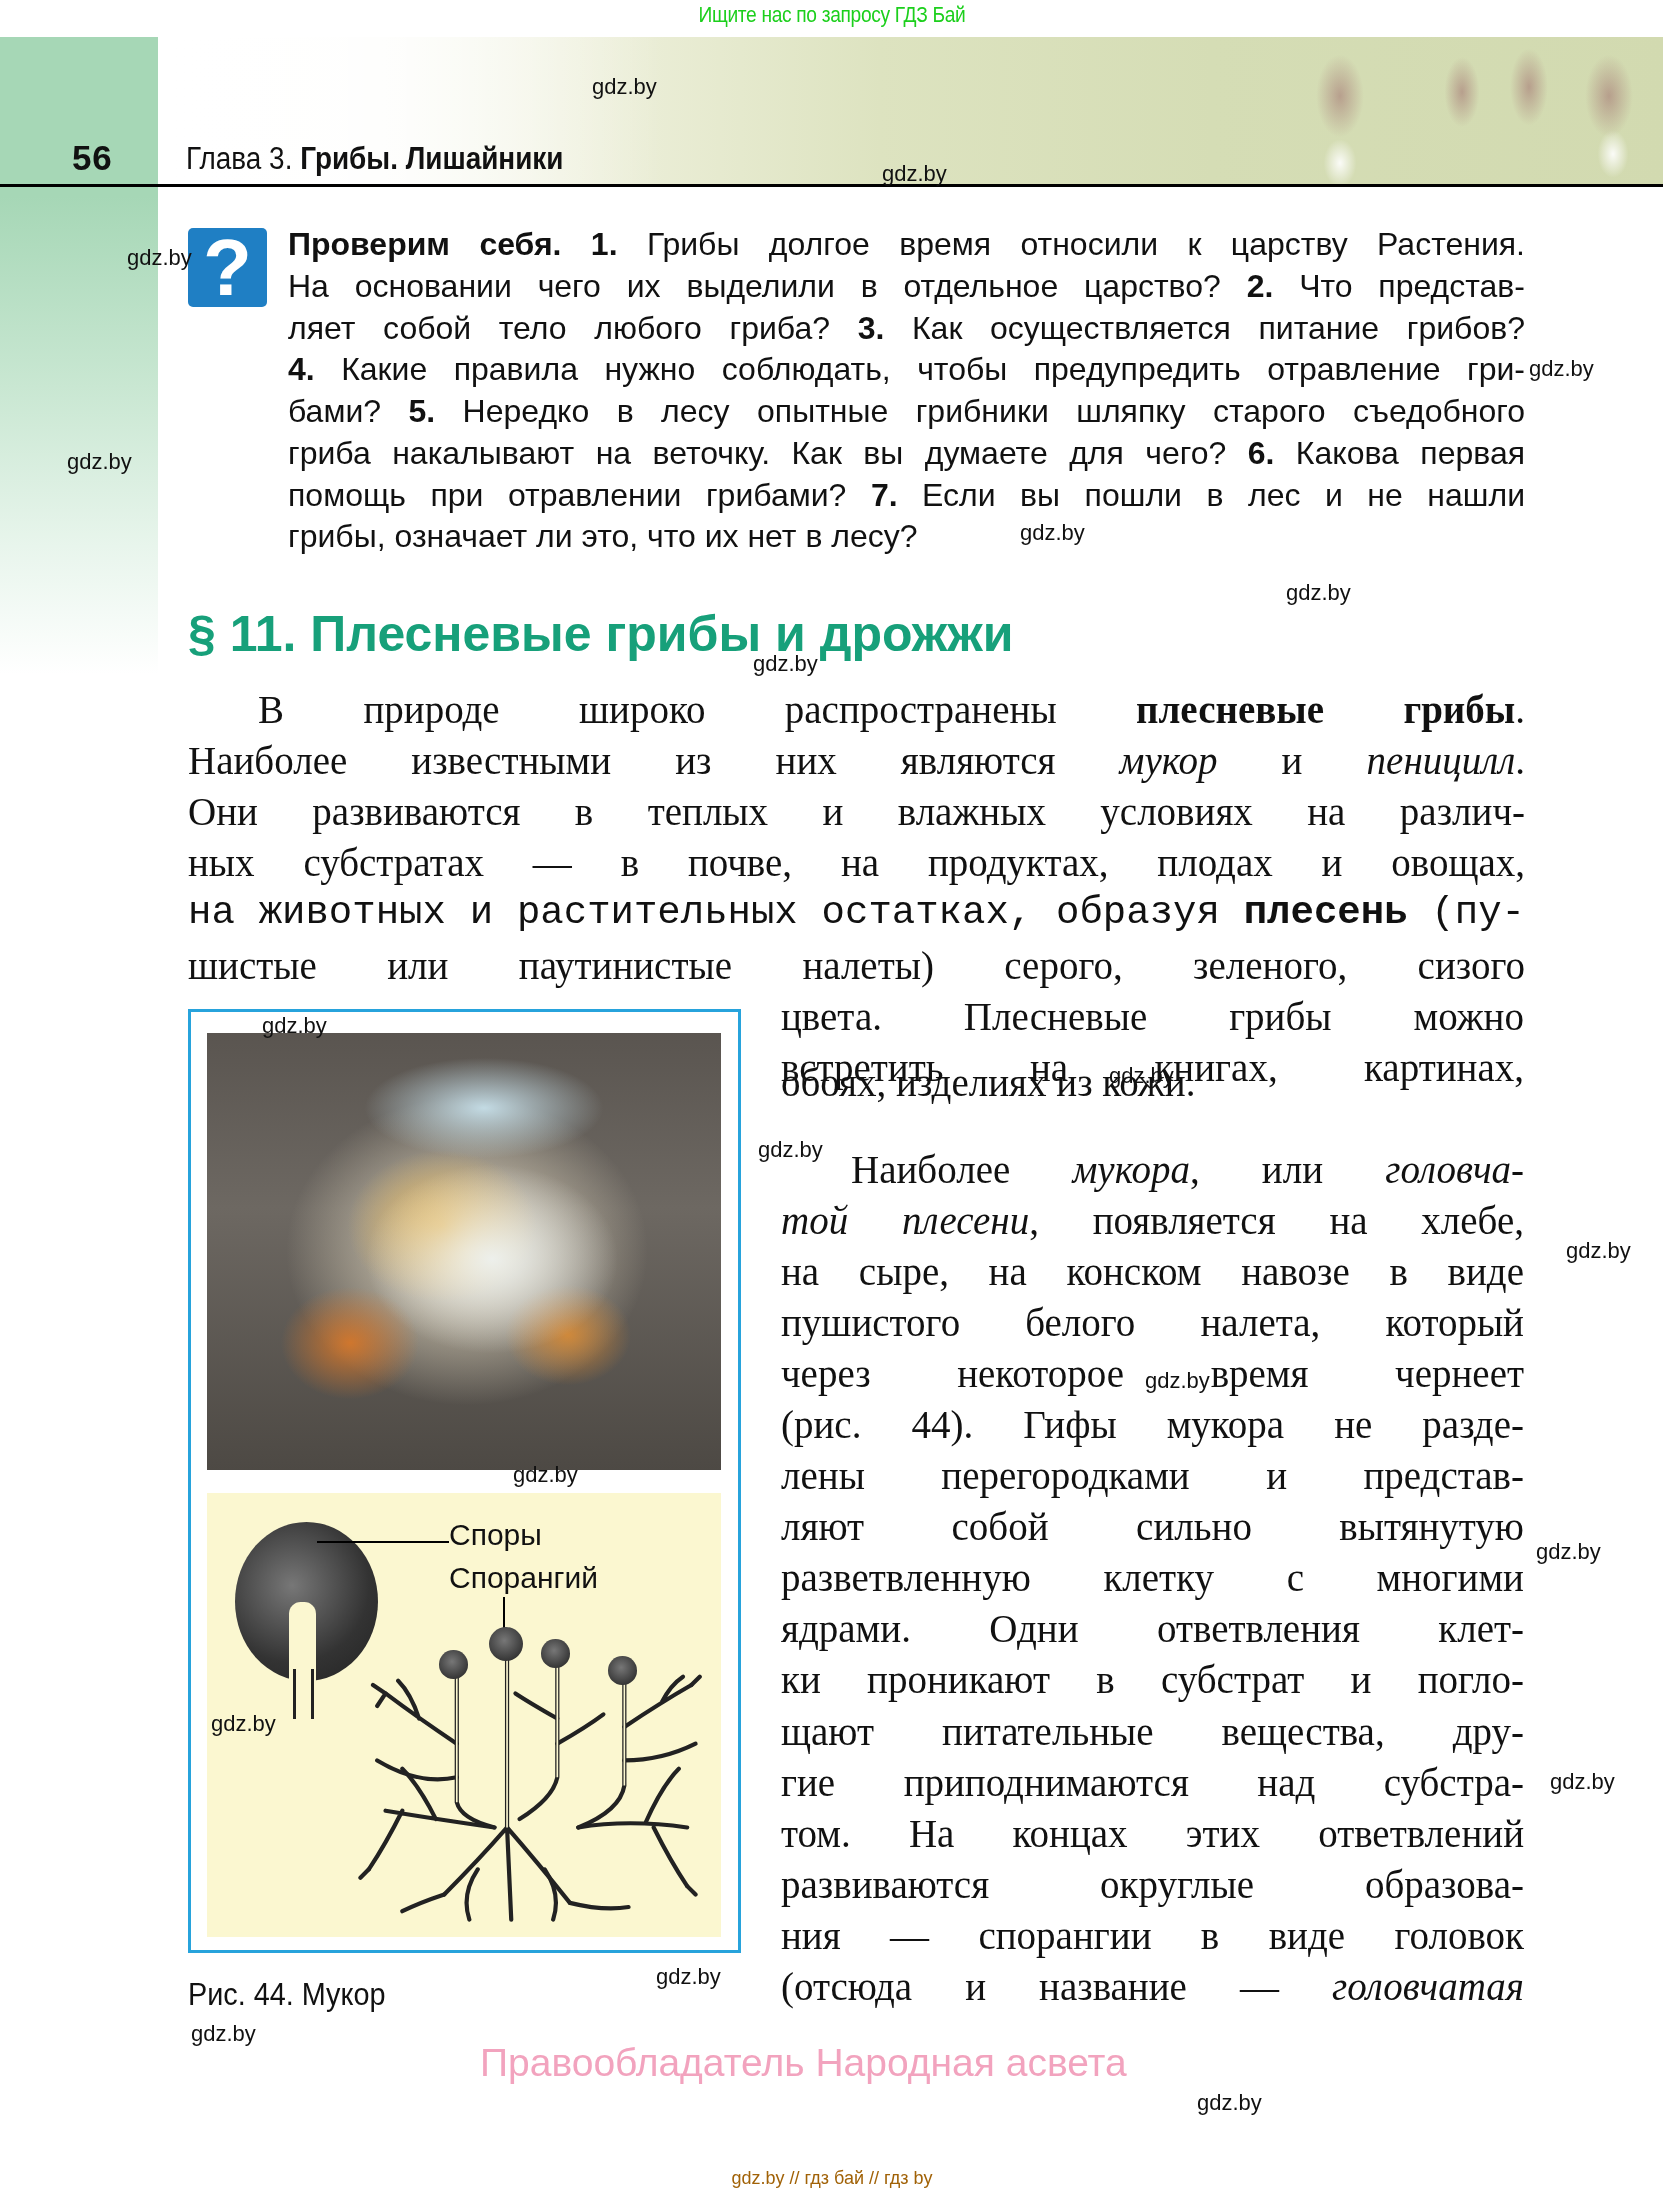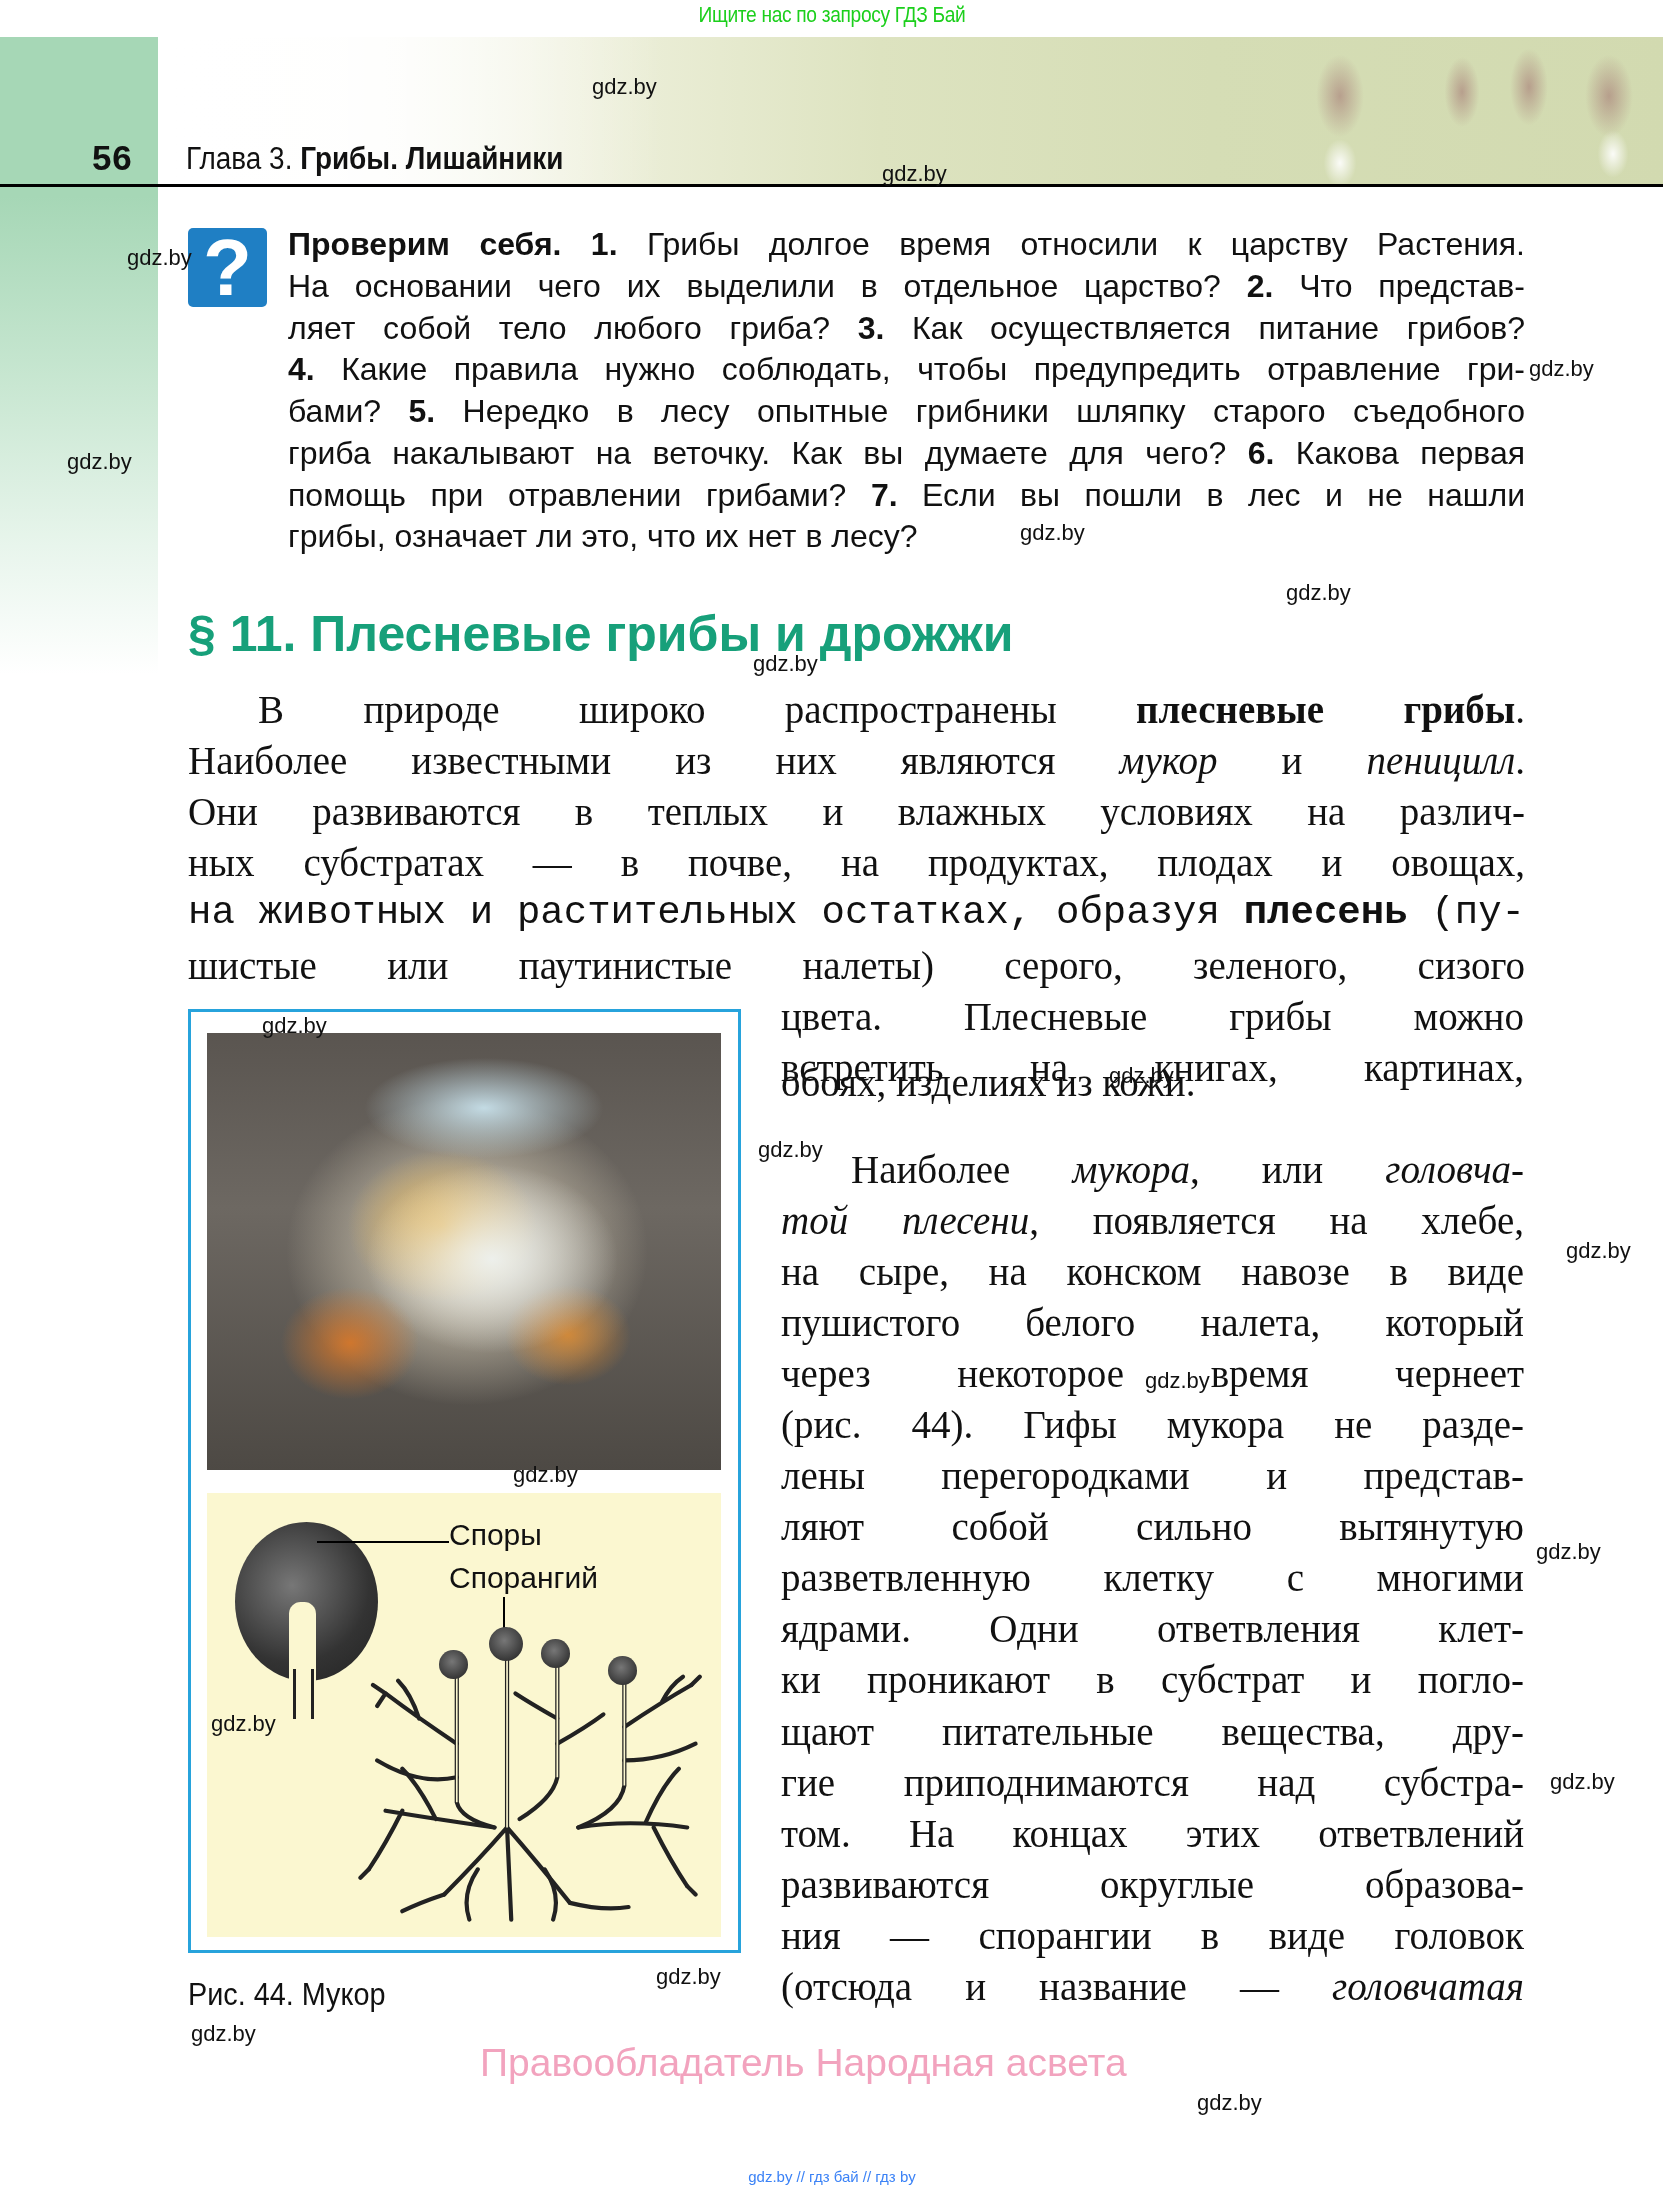--- a/index.html
+++ b/index.html
@@ -33,21 +33,21 @@
   .header-fade {
     left: 158px; top: 37px; width: 503px; height: 148px;
     background: linear-gradient(90deg, rgba(255,255,255,1) 0%, rgba(255,255,255,.85) 45%, rgba(255,255,255,0) 100%);
   }
   .sidebar {
     left: 0; top: 37px; width: 158px; height: 637px;
     background: linear-gradient(180deg, #a6d7b6 0%, #a6d7b6 25%, #c9e7d2 55%, #e8f5ec 80%, #ffffff 100%);
   }
   .header-rule { left: 0; top: 184px; width: 1664px; height: 2.5px; background: #000; }
   .page-number {
-    left: 92px; top: 138px; font-size: 35px; font-weight: bold; letter-spacing: 0.8px;
+    left: 72px; top: 138px; font-size: 35px; font-weight: bold; letter-spacing: 0.8px;
   }
   .chapter {
     left: 186px; top: 141px; font-size: 31px; white-space: nowrap;
     transform: scaleX(0.9); transform-origin: left top;
   }
   .chapter b { font-weight: bold; }
 
   
   .q-icon {
     left: 188px; top: 228px; width: 79px; height: 79px;
@@ -113,21 +113,21 @@
   .fig-label {
     font-size: 30px; color: #111; white-space: nowrap;
   }
   .mycelium {
     left: 352px; top: 1618px; width: 352px; height: 310px;
   }
   .sporangium { border-radius: 50%; background: radial-gradient(circle at 45% 40%, #777, #1d1d1d); }
 
   .caption { left: 188px; top: 1976px; font-size: 32px; transform: scaleX(0.9); transform-origin: left top; white-space: nowrap; }
   .copyright { left: 480px; top: 2041px; font-size: 39px; color: #f2a3be; white-space: nowrap; }
-  .bottom-links { left: 0; width: 1664px; top: 2168px; text-align: center; font-size: 15px; color: #3b82f6; }
+  .bottom-links { left: 0; width: 1664px; top: 2168px; text-align: center; font-size: 18px; color: #a16207; }
 
   .wm { font-size: 22px; color: #111; white-space: nowrap; }
 </style>
 </head>
 <body>
 
 <div class="abs top-banner">Ищите нас по запросу ГДЗ Бай</div>
 
 <div class="abs header-photo"></div>
 <div class="abs header-fade"></div>

